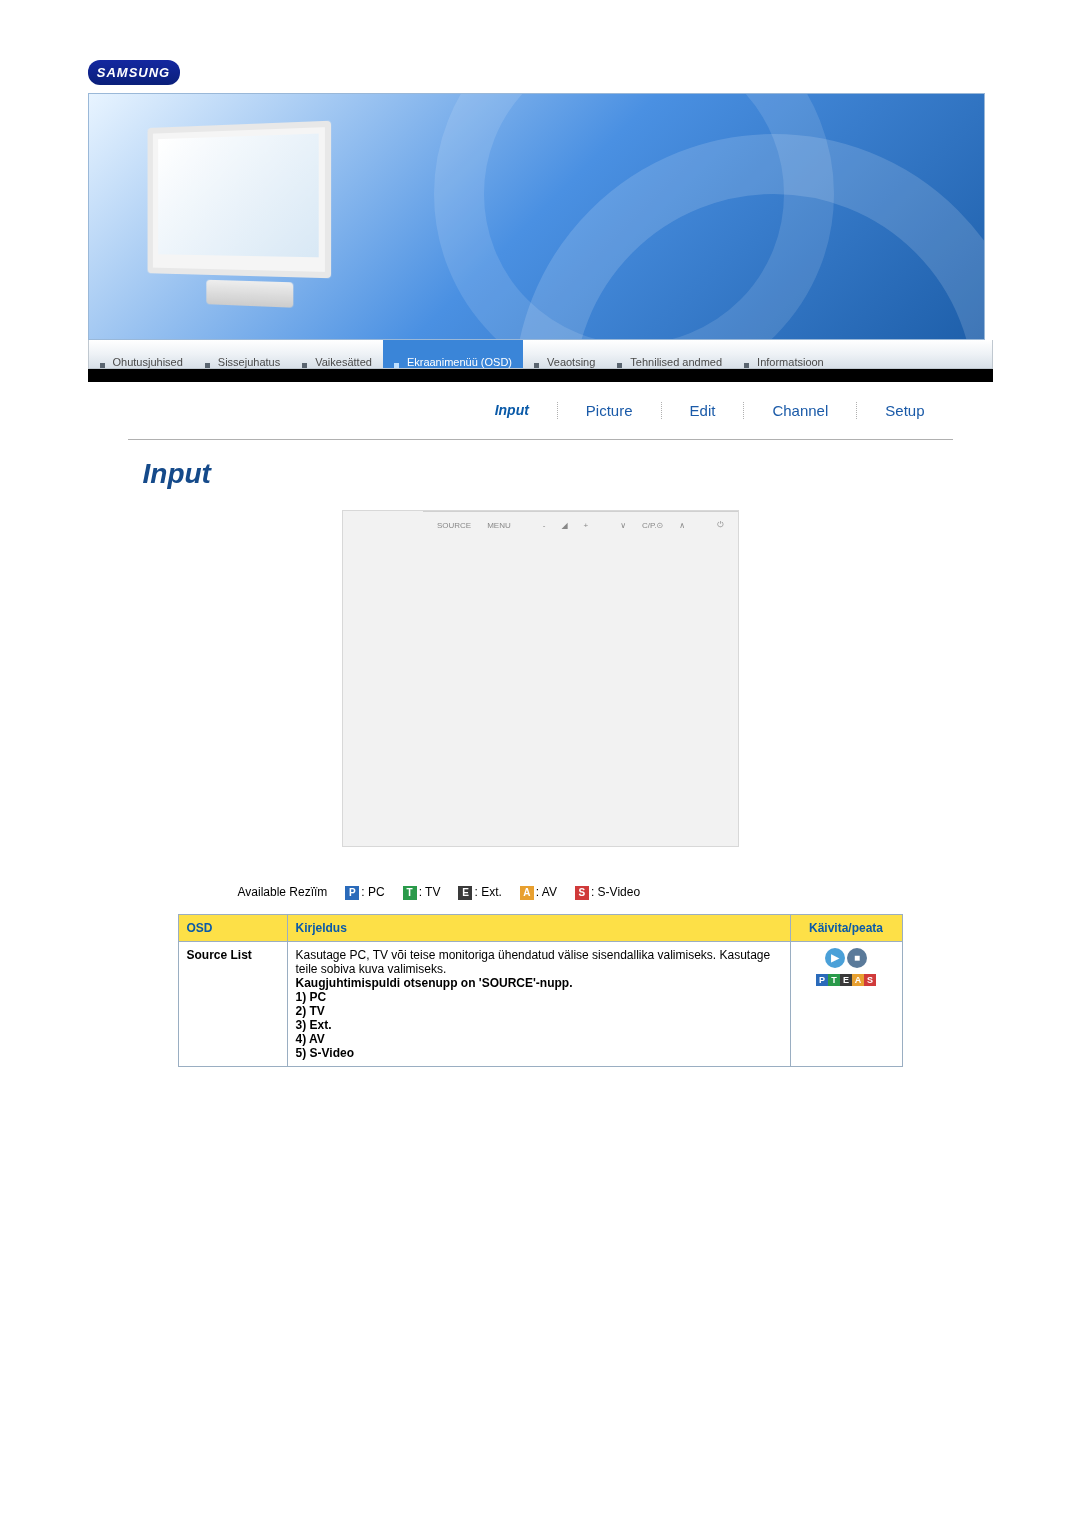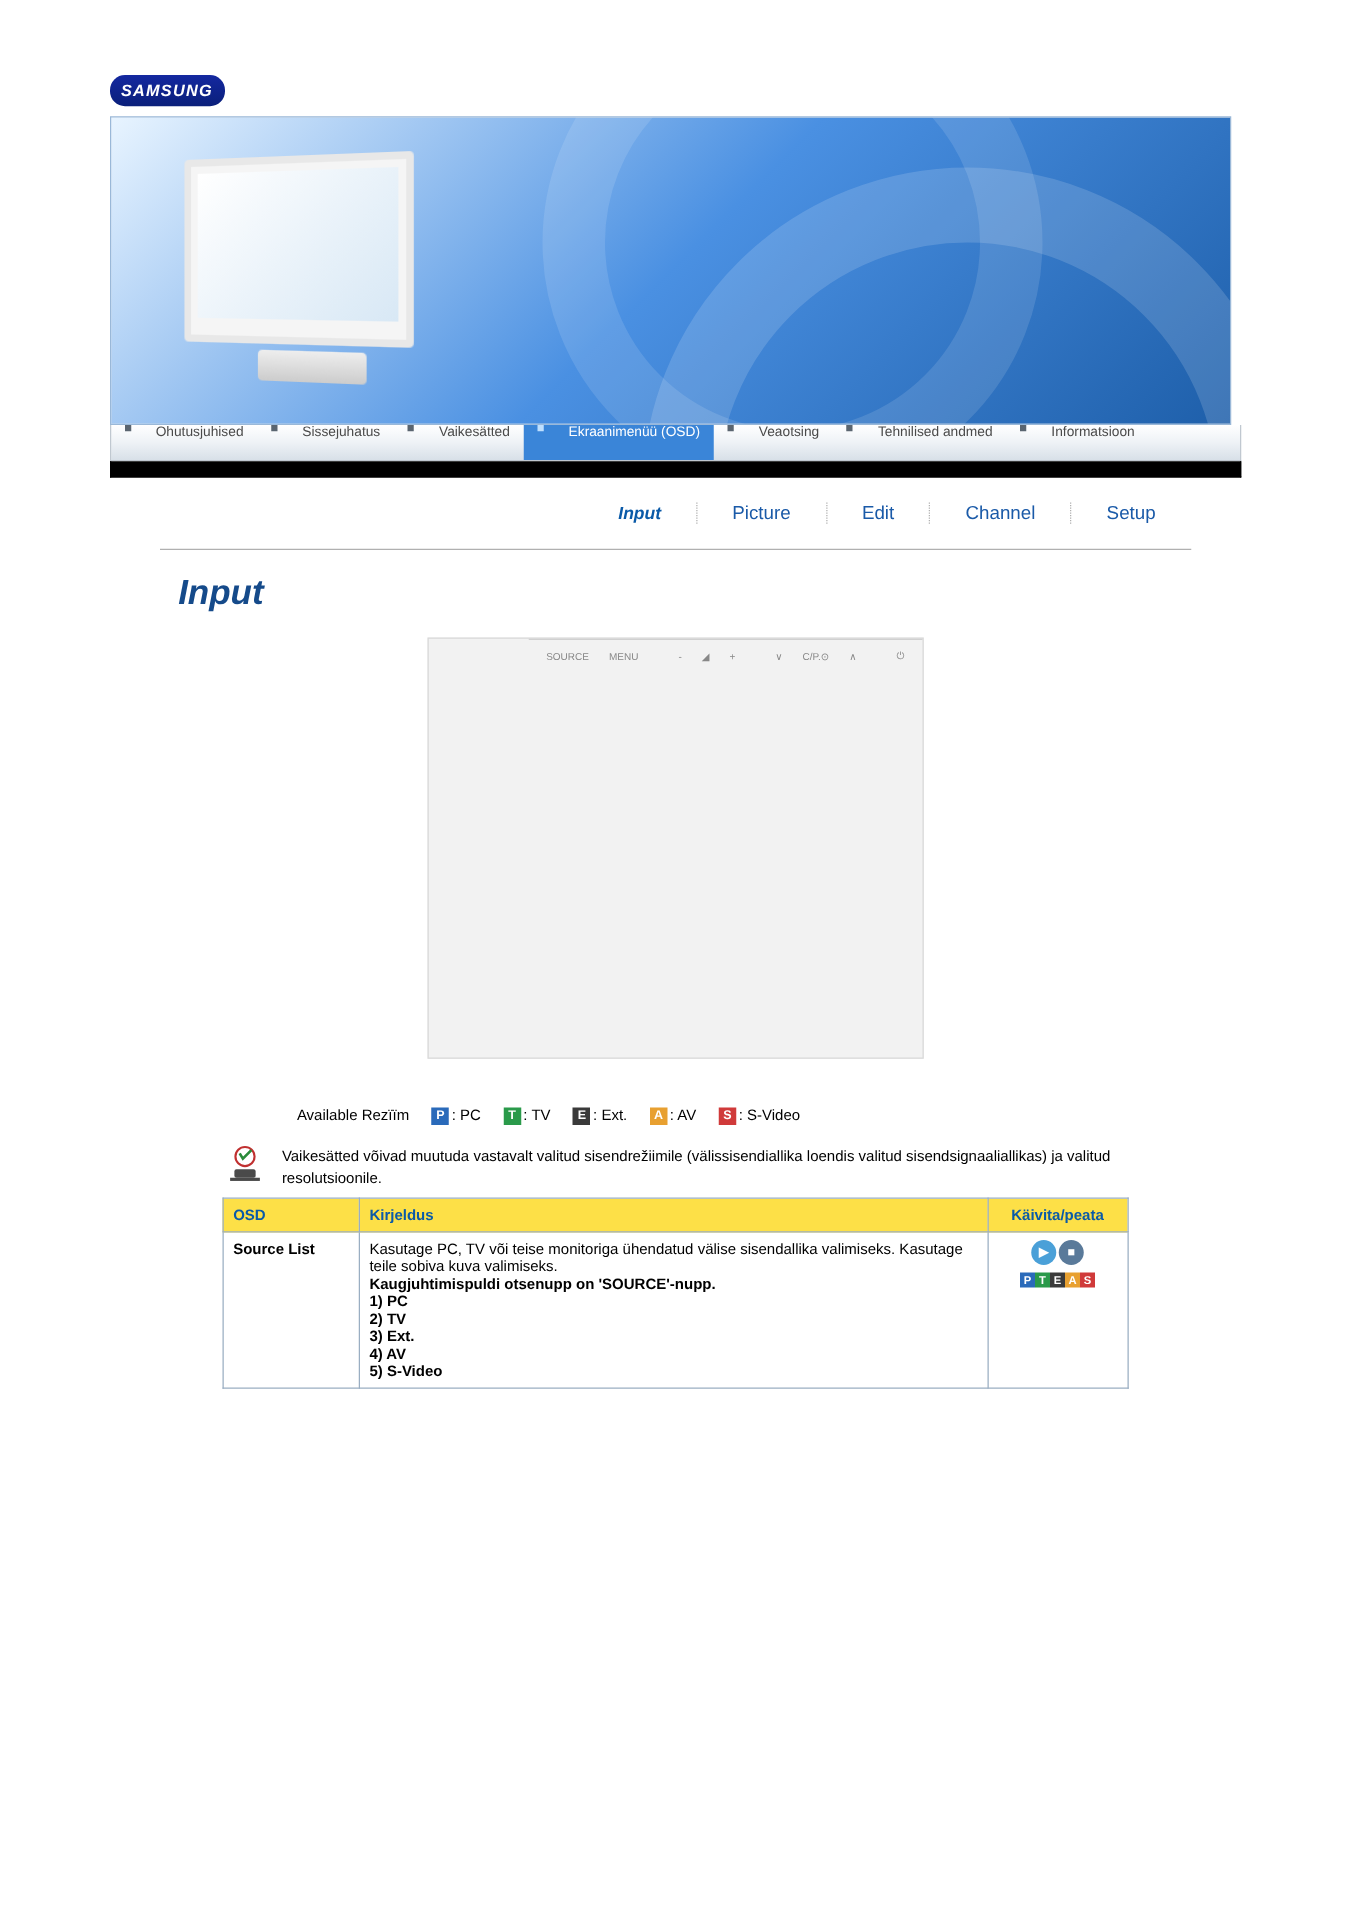--- a/index.html
+++ b/index.html
@@ -6,21 +6,21 @@
 .page{width:905px;margin:20px auto;padding:40px 20px}
 .logo{width:92px;height:25px;background:linear-gradient(180deg,#1428a0,#0a1f7a);border-radius:12px;display:flex;align-items:center;justify-content:center;color:#fff;font-weight:bold;font-style:italic;font-size:13px;letter-spacing:1px;margin-bottom:8px}
 .hero{width:895px;height:245px;background:linear-gradient(135deg,#e8f4ff 0%,#4a90e2 50%,#1e5faa 100%);position:relative;overflow:hidden;border:1px solid #9ab8d8}
 .hero::after{content:'';position:absolute;right:-50px;top:40px;width:400px;height:400px;border:60px solid rgba(255,255,255,.15);border-radius:50%}
 .hero::before{content:'';position:absolute;right:150px;top:-100px;width:300px;height:300px;border:50px solid rgba(255,255,255,.12);border-radius:50%}
 .monitor{position:absolute;left:50px;top:30px;width:220px;height:180px;transform:perspective(600px) rotateY(-15deg)}
 .monitor-screen{width:180px;height:140px;background:#f5f5f5;border:6px solid #e8e8e8;border-radius:4px}
 .monitor-screen::after{content:'';display:block;margin:6px;width:calc(100% - 12px);height:calc(100% - 20px);background:linear-gradient(135deg,#fff,#d8e8f5)}
 .monitor-base{width:90px;height:25px;background:linear-gradient(180deg,#eee,#ccc);margin:5px auto 0;border-radius:4px}
 .navbar{display:flex;align-items:center;background:linear-gradient(180deg,#fff 0%,#eef2f6 50%,#d8e0e8 100%);border:1px solid #c0c8d0;border-top:none;height:28px;font-size:11px}
-.navbar-item{padding:0 11px;display:flex;align-items:flex-start;gap:20px;height:100%;color:#4a4a4a}
+.navbar-item{padding:0 11px;display:flex;align-items:flex-end;gap:8px;height:100%;color:#4a4a4a}
 .navbar-item .dot{width:5px;height:5px;background:#5a6570}
 .navbar-item.active{background:#3a85d8;color:#fff}
 .navbar-item.active .dot{background:#bfe0ff}
 .blackbar{height:12px;background:#000;border:1px solid #000;border-top:none}
 .subnav{display:flex;justify-content:flex-end;gap:0;margin:20px 40px 10px 0;font-size:12px}
 .subnav-item{padding:0 28px;border-right:1px dotted #b0b0b0;color:#0a5aa8}
 .subnav-item:last-child{border-right:none}
 .subnav-item.current{color:#0a5aa8;font-style:italic;font-weight:bold;font-size:14px}
 .subnav-item:not(.current){color:#1a5aa8;font-size:15px}
 .divider{border:none;border-top:1px solid #b0b0b0;margin:20px 40px 10px 40px}
@@ -132,31 +132,20 @@
 
     <div class="modes">
       <span>Available Rezïïm</span>
       <span><span class="mode-badge b-p">P</span><span>: PC</span></span>
       <span><span class="mode-badge b-t">T</span><span>: TV</span></span>
       <span><span class="mode-badge b-e">E</span><span>: Ext.</span></span>
       <span><span class="mode-badge b-a">A</span><span>: AV</span></span>
       <span><span class="mode-badge b-s">S</span><span>: S-Video</span></span>
     </div>
 
-    <div class="note-row">
-      <div class="note-icon">
-        <svg viewBox="0 0 40 40">
-            <circle cx="20" cy="12" r="9" fill="none" stroke="#c03030" stroke-width="2"></circle>
-            <path d="M15 9 L18 14 L26 6" stroke="#2a8a3a" stroke-width="2.5" fill="none"></path>
-            <rect x="10" y="24" width="20" height="8" rx="2" fill="#4a4a4a"></rect>
-            <rect x="6" y="32" width="28" height="3" fill="#4a4a4a"></rect>
-          </svg>
-      </div>
-      <div class="note-text">Vaikesätted võivad muutuda vastavalt valitud sisendrežiimile (välissisendiallika loendis valitud sisendsignaaliallikas) ja valitud resolutsioonile.</div>
-    </div>
 
     <table class="tbl">
       <tbody>
           <tr>
         <th>OSD</th>
         <th>Kirjeldus</th>
         <th class="launch">Käivita/peata</th>
       </tr>
       <tr>
         <td>Source List</td>

